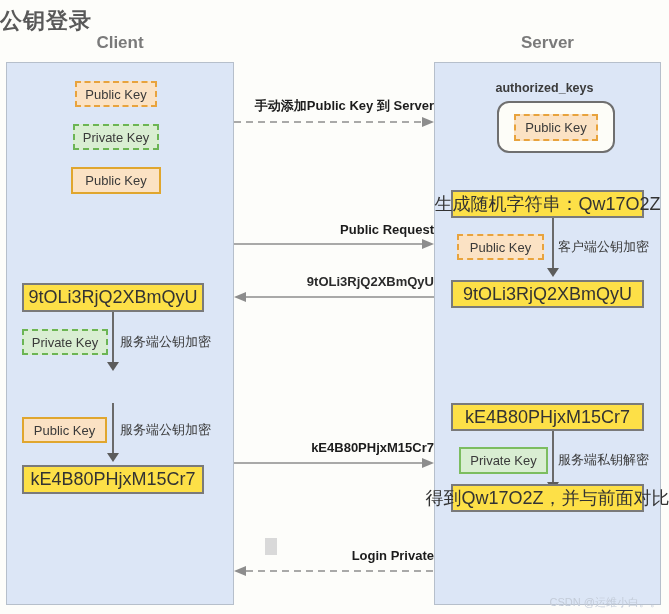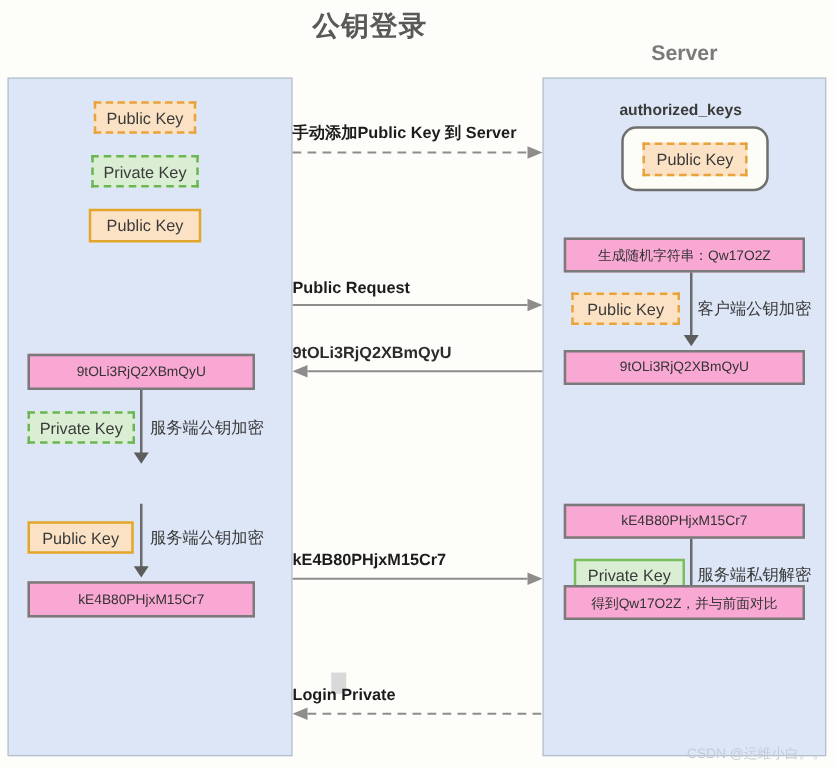--- a/index.html
+++ b/index.html
@@ -19,21 +19,21 @@
     left: 0; top: 0;
     width: 669px;
     height: 614px;
   }
   .abs { position: absolute; }
 
   
   #main-title {
     left: 0; top: 6px;
     width: 592px;
-    text-align: center;
+    text-align: left;
     font-size: 22px;
     font-weight: bold;
     color: #595959;
     letter-spacing: 1px;
   }
   #client-title {
     left: 6px; top: 33px;
     width: 228px;
     text-align: center;
     font-size: 17px;
@@ -81,26 +81,26 @@
     border: 2px solid #e0a62e;
   }
   .chip-priv-solid {
     background: #d9eed2;
     border: 2px solid #7cbd60;
   }
 
   
   .pbox {
     box-sizing: border-box;
-    background: #f9a8d4;
+    background: #fde047;
     border: 2px solid #7a7a7a;
     display: flex;
     align-items: center;
     justify-content: center;
-    font-size: 11px;
+    font-size: 18px;
     color: #333;
     white-space: nowrap;
   }
   .rbox {
     box-sizing: border-box;
     background: #fdfdf8;
     border: 2px solid #6f6f6f;
     border-radius: 12px;
     display: flex;
     align-items: center;
@@ -125,21 +125,21 @@
   }
   .vhead {
     width: 0; height: 0;
     border-left: 6px solid transparent;
     border-right: 6px solid transparent;
     border-top: 9px solid #5c5c5c;
   }
 
   
   .flow-label {
-    text-align: left;
+    text-align: right;
     font-size: 13px;
     font-weight: bold;
     color: #1c1c1c;
     white-space: nowrap;
   }
   .flow-label.thin { font-weight: bold; color: #2b2b2b; }
   .harrow { height: 12px; }
   .harrow svg { display: block; }
 
   
@@ -150,20 +150,21 @@
     white-space: nowrap;
     margin-left: 32px;
   }
 </style>
 </head>
 <body>
 
 <div id="stage">
 
   <div class="abs" id="main-title">公钥登录</div>
+  <div class="abs" id="client-title">Client</div>
   <div class="abs" id="server-title">Server</div>
 
   <div class="abs panel" id="client-panel"></div>
 
   <div class="abs chip chip-pub-dashed" style="left:75px;top:81px;width:82px;height:26px;">Public Key</div>
   <div class="abs chip chip-priv-dashed" style="left:73px;top:124px;width:86px;height:26px;">Private Key</div>
   <div class="abs chip chip-pub-solid" style="left:71px;top:167px;width:90px;height:27px;">Public Key</div>
 
   <div class="abs pbox" style="left:22px;top:283px;width:182px;height:29px;">9tOLi3RjQ2XBmQyU</div>
 
@@ -201,21 +202,21 @@
   <div class="abs pbox" style="left:451px;top:280px;width:193px;height:28px;">9tOLi3RjQ2XBmQyU</div>
 
   <div class="abs pbox" style="left:451px;top:403px;width:193px;height:28px;">kE4B80PHjxM15Cr7</div>
 
   <div class="abs vline" style="left:552px;top:431px;height:53px;"></div>
   <div class="abs vhead" style="left:547px;top:482px;"></div>
 
   <div class="abs chip chip-priv-solid" style="left:459px;top:447px;width:89px;height:27px;">Private Key</div>
   <div class="abs steplabel" style="left:558px;top:451px;">服务端私钥解密</div>
 
-  <div class="abs pbox" style="left:451px;top:468px;width:193px;height:28px;">得到Qw17O2Z，并与前面对比</div>
+  <div class="abs pbox" style="left:451px;top:484px;width:193px;height:28px;">得到Qw17O2Z，并与前面对比</div>
 
   <div class="abs flow-label" style="left:234px;top:97px;width:200px;">手动添加Public Key 到 Server</div>
   <div class="abs harrow" style="left:234px;top:116px;width:200px;">
     <svg width="200" height="12" viewBox="0 0 200 12">
       <line x1="0" y1="6" x2="188" y2="6" stroke="#8d8d8d" stroke-width="1.6" stroke-dasharray="7,5"></line>
       <polygon points="188,1 200,6 188,11" fill="#8d8d8d"></polygon>
     </svg>
   </div>
 
   <div class="abs flow-label" style="left:234px;top:222px;width:200px;">Public Request</div>

